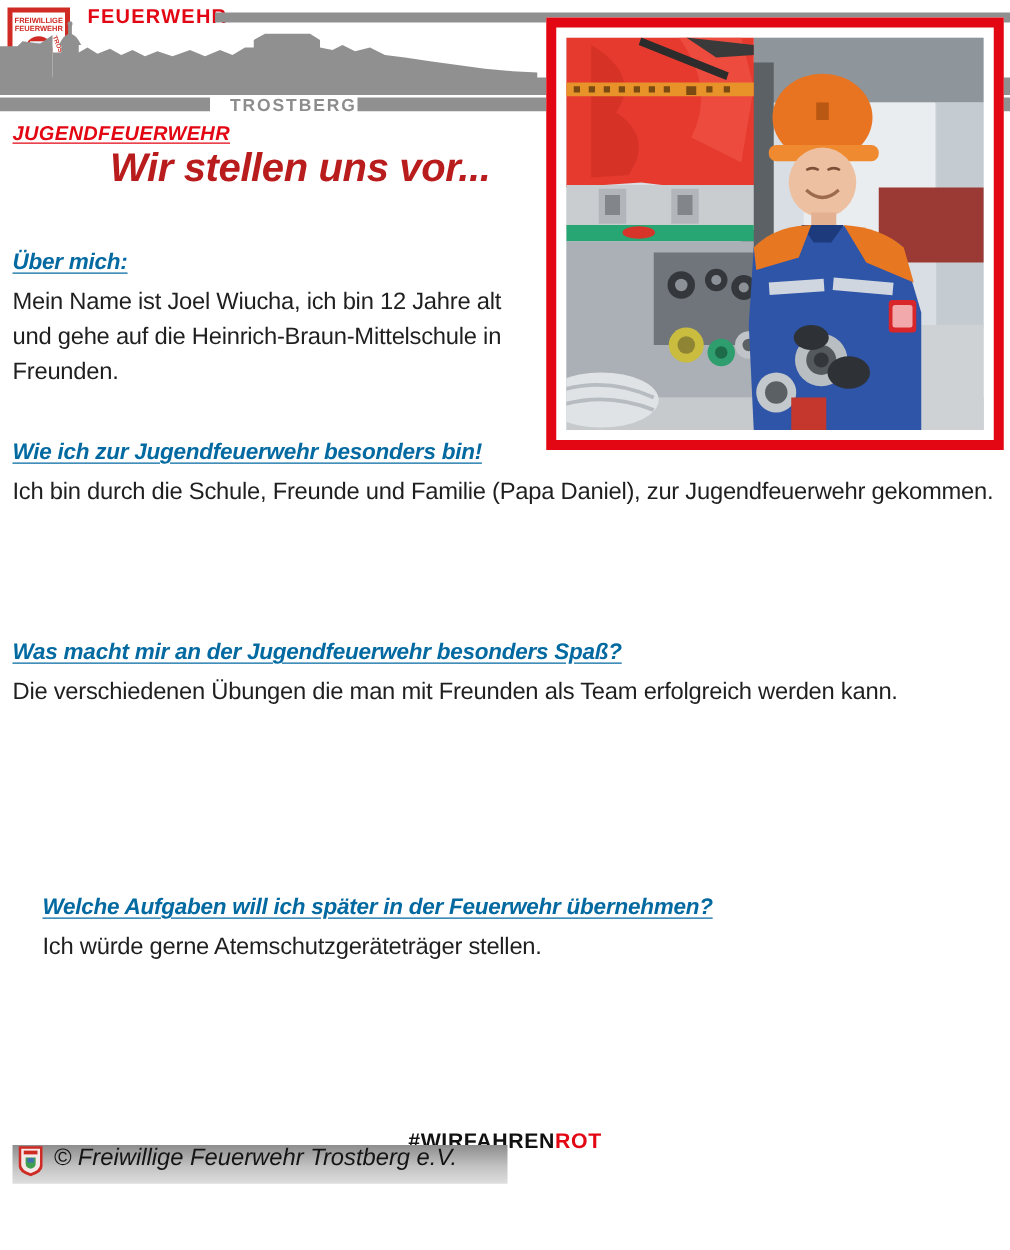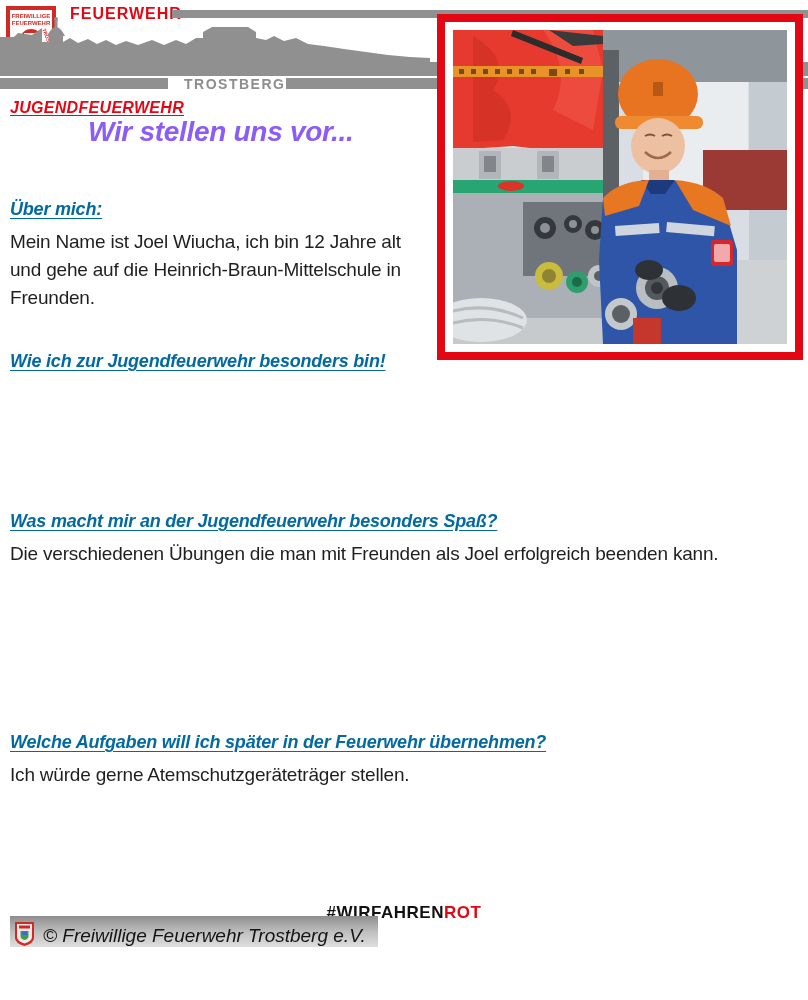--- a/index.html
+++ b/index.html
@@ -16,44 +16,44 @@
   .city-bar-left{position:absolute;left:0;top:0;width:168px;height:11px;background:#909090;}
   .city-label{position:absolute;left:184px;top:-2px;font-size:14px;font-weight:bold;
               letter-spacing:1.5px;color:#8d8d8d;}
   .city-bar-right{position:absolute;left:286px;right:0;top:0;height:11px;background:#909090;}
   .hq-badge{position:absolute;left:4px;top:4px;width:54px;height:70px;}
 
   
   .kicker{position:absolute;left:10px;top:99px;font-size:16px;font-weight:bold;
           font-style:italic;color:#e30613;text-decoration:underline;
           text-underline-offset:2px;letter-spacing:.3px;}
-  .page-title{position:absolute;left:88px;top:116px;font-size:28px;font-weight:bold;
-              font-style:italic;color:#8b5cf6;letter-spacing:-.3px;}
+  .page-title{position:absolute;left:88px;top:116px;font-size:32px;font-weight:bold;
+              font-style:italic;color:#b91c1c;letter-spacing:-.3px;}
 
   
   .photo{position:absolute;left:437px;top:14px;width:366px;height:346px;margin:0;
          box-sizing:border-box;border:8px solid #e30613;background:#fff;padding:8px;z-index:5;}
   .photo svg{display:block;width:334px;height:314px;}
 
   
   .sect{position:absolute;left:10px;right:6px;color:#1f1f1f;}
   .sect h2{margin:0 0 8px 0;font-size:18px;font-weight:bold;font-style:italic;color:#0369a1;
            text-decoration:underline;text-underline-offset:3px;letter-spacing:-.2px;}
   .sect .line{font-size:19px;line-height:28px;letter-spacing:-.2px;}
-  .s1{top:199px;} .s2{top:351px;} .s3{top:511px;} .s4{top:732px;}
+  .s1{top:199px;} .s2{top:351px;} .s3{top:511px;} .s4{top:715px;margin-left:24px;}
 
   
   .hashtag{position:absolute;left:0;right:0;top:903px;text-align:center;
            font-size:17px;font-weight:bold;letter-spacing:.5px;color:#111;}
   .hashtag .rot{color:#e30613;}
 
   
-  .footer-band{position:absolute;left:10px;top:916px;width:368px;height:31px;
+  .footer-band{position:absolute;left:10px;top:916px;width:396px;height:31px;
                background:linear-gradient(180deg,#8d8d8d 0%,#c2c2c2 55%,#dedede 100%);
-               display:flex;align-items:flex-end;gap:8px;padding-left:4px;box-sizing:border-box;}
+               display:flex;align-items:flex-start;gap:8px;padding-left:4px;box-sizing:border-box;}
   .footer-band .copy{font-size:19px;font-style:italic;color:#141414;white-space:nowrap;}
   .ft-badge{width:21px;height:26px;flex:0 0 auto;}
 </style>
 </head>
 <body>
 
 <div class="page">
 
   <svg class="hq-badge" viewBox="0 0 54 70">
     <path d="M2 2 H52 V46 Q52 60 27 68 Q2 60 2 46 Z" fill="#cf2a23"></path>
@@ -179,25 +179,26 @@
 
   <section class="sect s1">
     <h2>Über mich:</h2>
     <div class="line">Mein Name ist Joel Wiucha, ich bin 12 Jahre alt</div>
     <div class="line">und gehe auf die Heinrich-Braun-Mittelschule in</div>
     <div class="line">Freunden.</div>
   </section>
 
   <section class="sect s2">
     <h2>Wie ich zur Jugendfeuerwehr besonders bin!</h2>
+    <div class="line">Ich bin durch die Schule, Freunde und Familie (Papa Daniel), zur Jugendfeuerwehr gekommen.</div>
   </section>
 
   <section class="sect s3">
     <h2>Was macht mir an der Jugendfeuerwehr besonders Spaß?</h2>
-    <div class="line">Die verschiedenen Übungen die man mit Freunden als Joel erfolgreich beenden kann.</div>
+    <div class="line">Die verschiedenen Übungen die man mit Freunden als Team erfolgreich werden kann.</div>
   </section>
 
   <section class="sect s4">
     <h2>Welche Aufgaben will ich später in der Feuerwehr übernehmen?</h2>
     <div class="line">Ich würde gerne Atemschutzgeräteträger stellen.</div>
   </section>
 
   <div class="hashtag">
     <span>#WIRFAHREN</span><span class="rot">ROT</span>
   </div>

